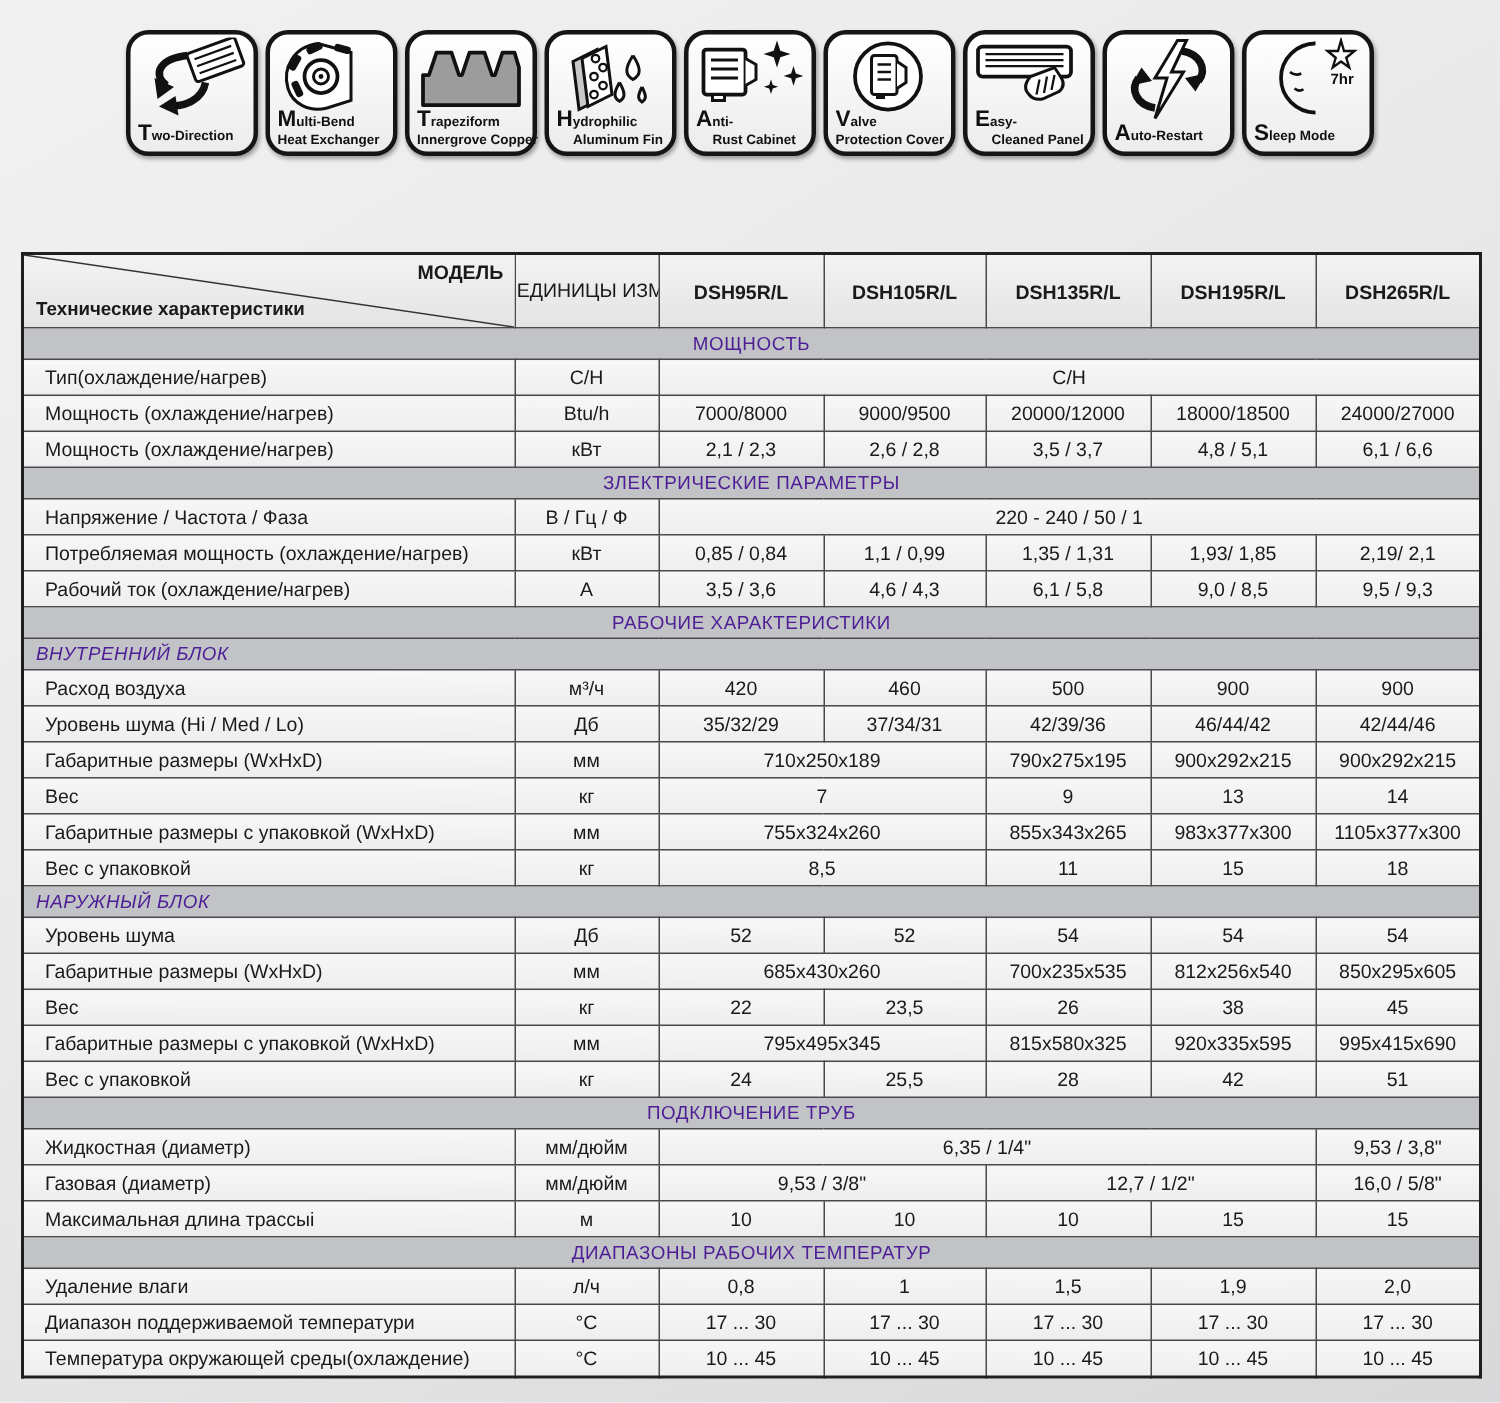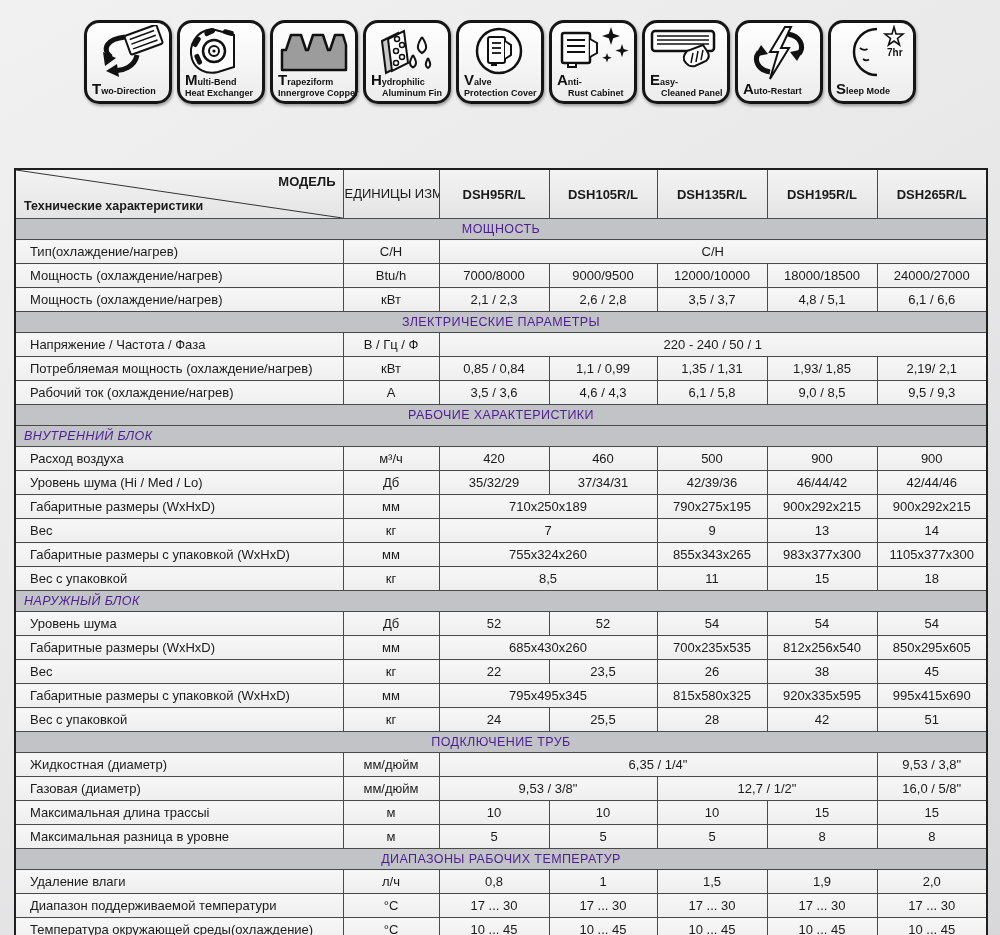--- a/index.html
+++ b/index.html
@@ -97,48 +97,48 @@
           <circle cx="34" cy="32" r="2.5"></circle>
             <circle cx="28" cy="38" r="2.5"></circle>
         </g>
         <path d="M54 12 c-5.5 8.5 -5.5 13 0 16 c5.5 -3 5.5 -7.5 0 -16" fill="#fff" stroke="#111" stroke-width="2"></path>
         <path d="M45 30 c-4 7 -4 10 0 12.5 c4 -2.5 4 -5.5 0 -12.5" fill="#fff" stroke="#111" stroke-width="2"></path>
         <path d="M60 33 c-3 6 -3 8 0 10 c3 -2 3 -4 0 -10" fill="#fff" stroke="#111" stroke-width="2"></path>
       </svg>
       <div class="flabel"><span class="icap">H</span><span class="irest">ydrophilic</span><span class="iline2">Aluminum Fin</span></div>
     </div>
 
-    <div class="fbox">
-      <svg width="78" height="54" viewBox="0 0 78 54">
-        <circle cx="38" cy="26" r="22" fill="#fff" stroke="#111" stroke-width="2.5"></circle>
-        <rect x="27" y="12" width="17" height="26" rx="2" fill="#fff" stroke="#111" stroke-width="2"></rect>
-        <line class="ln" x1="31" y1="18" x2="40" y2="18" stroke-width="1.8"></line>
-        <line class="ln" x1="31" y1="23" x2="40" y2="23" stroke-width="1.8"></line>
-        <line class="ln" x1="31" y1="28" x2="40" y2="28" stroke-width="1.8"></line>
-        <path d="M44 16 L50 20 L50 30 L44 34" fill="#fff" stroke="#111" stroke-width="2"></path>
-        <rect x="30" y="38" width="6" height="3" fill="#111"></rect>
-      </svg>
-      <div class="flabel"><span class="icap">V</span><span class="irest">alve</span><span class="iline2">Protection Cover</span></div>
-    </div>
-
     <div class="fbox indent2">
       <svg width="78" height="54" viewBox="0 0 78 54">
         <rect x="8" y="8" width="28" height="30" rx="2" fill="#fff" stroke="#111" stroke-width="2.5"></rect>
         <line class="ln" x1="13" y1="15" x2="31" y2="15" stroke-width="2"></line>
         <line class="ln" x1="13" y1="21" x2="31" y2="21" stroke-width="2"></line>
         <line class="ln" x1="13" y1="27" x2="31" y2="27" stroke-width="2"></line>
         <rect x="14" y="38" width="8" height="4" fill="#fff" stroke="#111" stroke-width="2"></rect>
         <path d="M36 14 L43 18 L43 28 L36 32" fill="#fff" stroke="#111" stroke-width="2"></path>
         <g fill="#111">
           <path d="M57 2 l2.2 6.8 6.8 2.2 -6.8 2.2 -2.2 6.8 -2.2 -6.8 -6.8 -2.2 6.8 -2.2 Z"></path>
           <path d="M68 19 l1.6 5 5 1.6 -5 1.6 -1.6 5 -1.6 -5 -5 -1.6 5 -1.6 Z"></path>
           <path d="M53 28 l1.2 3.6 3.6 1.2 -3.6 1.2 -1.2 3.6 -1.2 -3.6 -3.6 -1.2 3.6 -1.2 Z"></path>
         </g>
       </svg>
       <div class="flabel"><span class="icap">A</span><span class="irest">nti-</span><span class="iline2">Rust Cabinet</span></div>
+    </div>
+
+    <div class="fbox">
+      <svg width="78" height="54" viewBox="0 0 78 54">
+        <circle cx="38" cy="26" r="22" fill="#fff" stroke="#111" stroke-width="2.5"></circle>
+        <rect x="27" y="12" width="17" height="26" rx="2" fill="#fff" stroke="#111" stroke-width="2"></rect>
+        <line class="ln" x1="31" y1="18" x2="40" y2="18" stroke-width="1.8"></line>
+        <line class="ln" x1="31" y1="23" x2="40" y2="23" stroke-width="1.8"></line>
+        <line class="ln" x1="31" y1="28" x2="40" y2="28" stroke-width="1.8"></line>
+        <path d="M44 16 L50 20 L50 30 L44 34" fill="#fff" stroke="#111" stroke-width="2"></path>
+        <rect x="30" y="38" width="6" height="3" fill="#111"></rect>
+      </svg>
+      <div class="flabel"><span class="icap">V</span><span class="irest">alve</span><span class="iline2">Protection Cover</span></div>
     </div>
 
     <div class="fbox indent2">
       <svg width="78" height="54" viewBox="0 0 78 54">
         <rect x="5" y="6" width="62" height="20" rx="3" fill="#fff" stroke="#111" stroke-width="2.5"></rect>
         <line class="ln" x1="10" y1="11" x2="62" y2="11" stroke-width="1.5"></line>
         <line class="ln" x1="10" y1="15" x2="62" y2="15" stroke-width="1.5"></line>
         <line class="ln" x1="10" y1="19" x2="62" y2="19" stroke-width="1.5"></line>
         <path d="M40 26 q-6 7 -1 12 q3 4 9 3 l11 -5 q5 -4 1 -10 l-4 -6 Z" fill="#fff" stroke="#111" stroke-width="2"></path>
         <line class="ln" x1="46" y1="28" x2="44" y2="38" stroke-width="1.5"></line>
@@ -206,21 +206,21 @@
         <tr>
           <td class="lbl">Тип(охлаждение/нагрев)</td>
           <td class="unit">С/Н</td>
           <td class="val" colspan="5">С/Н</td>
         </tr>
         <tr>
           <td class="lbl">Мощность (охлаждение/нагрев)</td>
           <td class="unit">Btu/h</td>
           <td class="val">7000/8000</td>
           <td class="val">9000/9500</td>
-          <td class="val">12000/10000</td>
+          <td class="val">20000/12000</td>
           <td class="val">18000/18500</td>
           <td class="val">24000/27000</td>
         </tr>
         <tr>
           <td class="lbl">Мощность (охлаждение/нагрев)</td>
           <td class="unit">кВт</td>
           <td class="val">2,1 / 2,3</td>
           <td class="val">2,6 / 2,8</td>
           <td class="val">3,5 / 3,7</td>
           <td class="val">4,8 / 5,1</td>
@@ -372,29 +372,20 @@
         </tr>
         <tr>
           <td class="lbl">Максимальная длина трассыi</td>
           <td class="unit">м</td>
           <td class="val">10</td>
           <td class="val">10</td>
           <td class="val">10</td>
           <td class="val">15</td>
           <td class="val">15</td>
         </tr>
-        <tr>
-          <td class="lbl">Максимальная разница в уровне</td>
-          <td class="unit">м</td>
-          <td class="val">5</td>
-          <td class="val">5</td>
-          <td class="val">5</td>
-          <td class="val">8</td>
-          <td class="val">8</td>
-        </tr>
         <tr class="band center">
           <td colspan="7">ДИАПАЗОНЫ РАБОЧИХ ТЕМПЕРАТУР</td>
         </tr>
         <tr>
           <td class="lbl">Удаление влаги</td>
           <td class="unit">л/ч</td>
           <td class="val">0,8</td>
           <td class="val">1</td>
           <td class="val">1,5</td>
           <td class="val">1,9</td>

